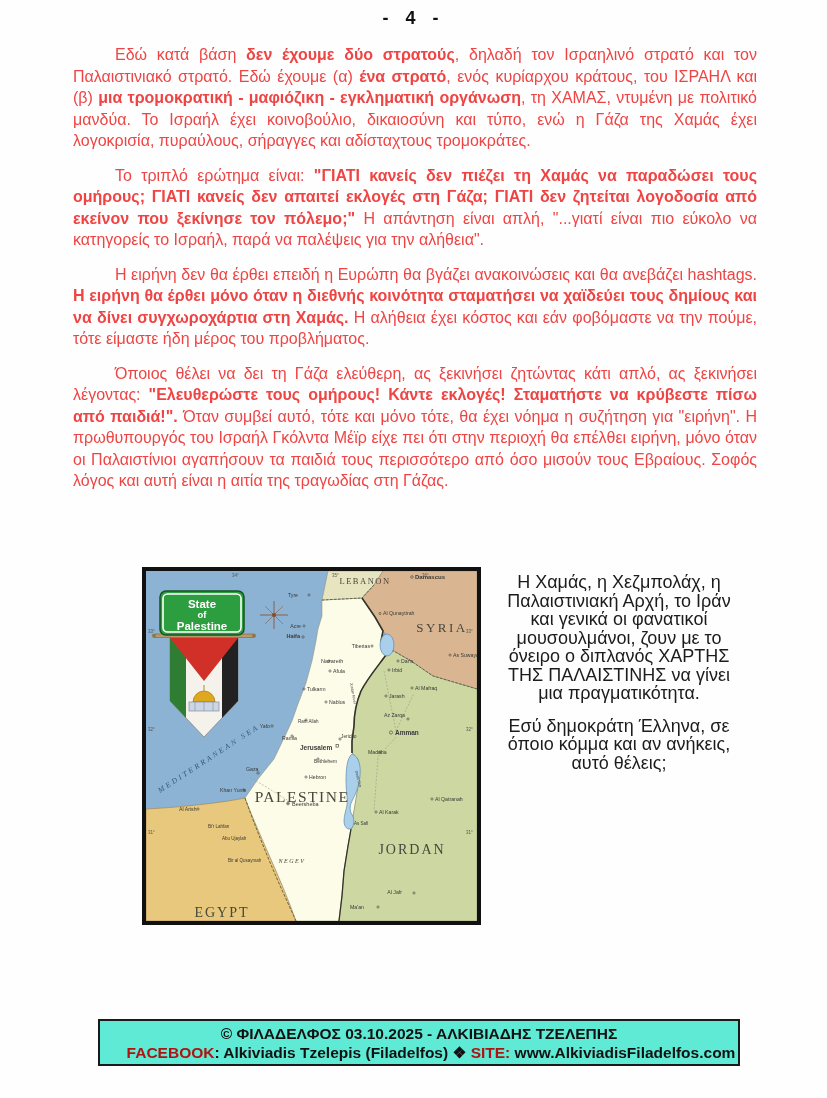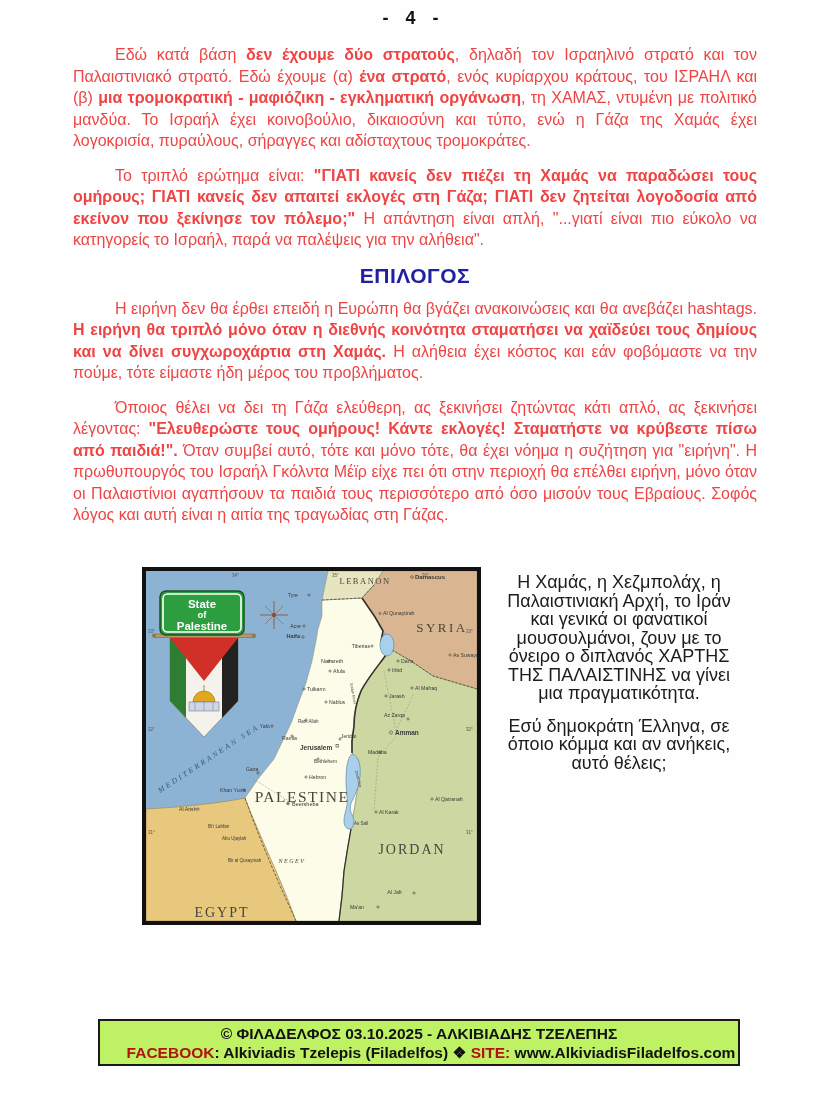--- a/index.html
+++ b/index.html
@@ -25,40 +25,39 @@
     border:4px solid #111;background:#8cb3d3;
   }
   .map-figure svg{display:block;width:331px;height:350px;}
   .side-column{
     position:absolute;left:500px;top:573px;width:238px;text-align:center;
     font-size:18px;line-height:18.5px;color:#1c1c1c;
   }
   .side-column p{margin:0 0 14px 0;}
   .footer-box{
     position:absolute;left:98px;top:1019px;width:638px;height:40px;
-    border:2px solid #1a1a1a;background:#bef264;text-align:center;
+    border:2px solid #1a1a1a;background:#5eead4;text-align:center;
     font-weight:bold;padding-top:3px;
   }
   .footer-line1{font-size:15.5px;color:#111;line-height:19px;}
   .footer-line2{font-size:15.5px;color:#111;line-height:19px;padding-left:24px;}
   .citytxt{font-family:"Liberation Sans",sans-serif;fill:#3a3a38;}
   .regiontxt{font-family:"Liberation Serif",serif;fill:#47473c;}
 </style>
 </head>
 <body>
 
 <div class="page">
 
   <div class="page-number">-  4  -</div>
 
   <div class="body-text">
     <p class="para"><span>Εδώ κατά βάση </span><span style="font-weight: bold;">δεν έχουμε δύο στρατούς</span><span>, δηλαδή τον Ισραηλινό στρατό και τον Παλαιστινιακό στρατό. Εδώ έχουμε (α) </span><span style="font-weight: bold;">ένα στρατό</span><span>, ενός κυρίαρχου κράτους, του ΙΣΡΑΗΛ και (β) </span><span style="font-weight: bold;">μια τρομοκρατική - μαφιόζικη - εγκληματική οργάνωση</span><span>, τη ΧΑΜΑΣ, ντυμένη με πολιτικό μανδύα. Το Ισραήλ έχει κοινοβούλιο, δικαιοσύνη  και τύπο, ενώ η Γάζα της Χαμάς έχει λογοκρισία, πυραύλους, σήραγγες και αδίσταχτους τρομοκράτες.</span></p>
     <p class="para"><span>Το τριπλό ερώτημα είναι: </span><span style="font-weight: bold;">"ΓΙΑΤΙ κανείς δεν πιέζει τη Χαμάς να παραδώσει τους ομήρους; ΓΙΑΤΙ κανείς δεν απαιτεί εκλογές στη Γάζα; ΓΙΑΤΙ δεν ζητείται λογοδοσία από εκείνον που ξεκίνησε τον πόλεμο;"</span><span> Η απάντηση είναι απλή, "...γιατί είναι πιο εύκολο να κατηγορείς το Ισραήλ, παρά να παλέψεις για την αλήθεια".</span></p>
-    <h2 class="epilogue">ΕΠΙΛΟΓΟΣ</h2>
-    <p class="para"><span>Η ειρήνη δεν θα έρθει επειδή η Ευρώπη θα βγάζει ανακοινώσεις και θα ανεβάζει hashtags. </span><span style="font-weight: bold;">Η ειρήνη θα τριπλό μόνο όταν η διεθνής κοινότητα σταματήσει να χαϊδεύει τους δημίους και να δίνει συγχωροχάρτια στη Χαμάς.</span><span> Η αλήθεια έχει κόστος και εάν φοβόμαστε να την πούμε, τότε είμαστε ήδη μέρος του προβλήματος.</span></p>
+    <p class="para"><span>Η ειρήνη δεν θα έρθει επειδή η Ευρώπη θα βγάζει ανακοινώσεις και θα ανεβάζει hashtags. </span><span style="font-weight: bold;">Η ειρήνη θα έρθει μόνο όταν η διεθνής κοινότητα σταματήσει να χαϊδεύει τους δημίους και να δίνει συγχωροχάρτια στη Χαμάς.</span><span> Η αλήθεια έχει κόστος και εάν φοβόμαστε να την πούμε, τότε είμαστε ήδη μέρος του προβλήματος.</span></p>
     <p class="para"><span>Όποιος θέλει να δει τη Γάζα ελεύθερη, ας ξεκινήσει ζητώντας κάτι απλό, ας ξεκινήσει λέγοντας: </span><span style="font-weight: bold;">"Ελευθερώστε τους ομήρους! Κάντε εκλογές! Σταματήστε να κρύβεστε πίσω από παιδιά!".</span><span> Όταν συμβεί αυτό, τότε και μόνο τότε, θα έχει νόημα η συζήτηση για "ειρήνη". Η πρωθυπουργός του Ισραήλ Γκόλντα Μέϊρ είχε πει ότι στην περιοχή θα επέλθει ειρήνη, μόνο όταν οι Παλαιστίνιοι αγαπήσουν τα παιδιά τους περισσότερο από όσο μισούν τους Εβραίους. Σοφός λόγος και αυτή είναι η αιτία της τραγωδίας στη Γάζας.</span></p>
   </div>
 
   <div class="map-figure">
     <svg viewBox="0 0 331 350" xmlns="http://www.w3.org/2000/svg">
 
       <rect x="0" y="0" width="331" height="350" fill="#8cb3d3"></rect>
 
       <path d="M99,227 C80,231 40,236 0,238 L0,350 L150,350 C137,312 114,266 99,227 Z" fill="#e8c87c" stroke="#9a8050" stroke-width="0.6"></path>
 

